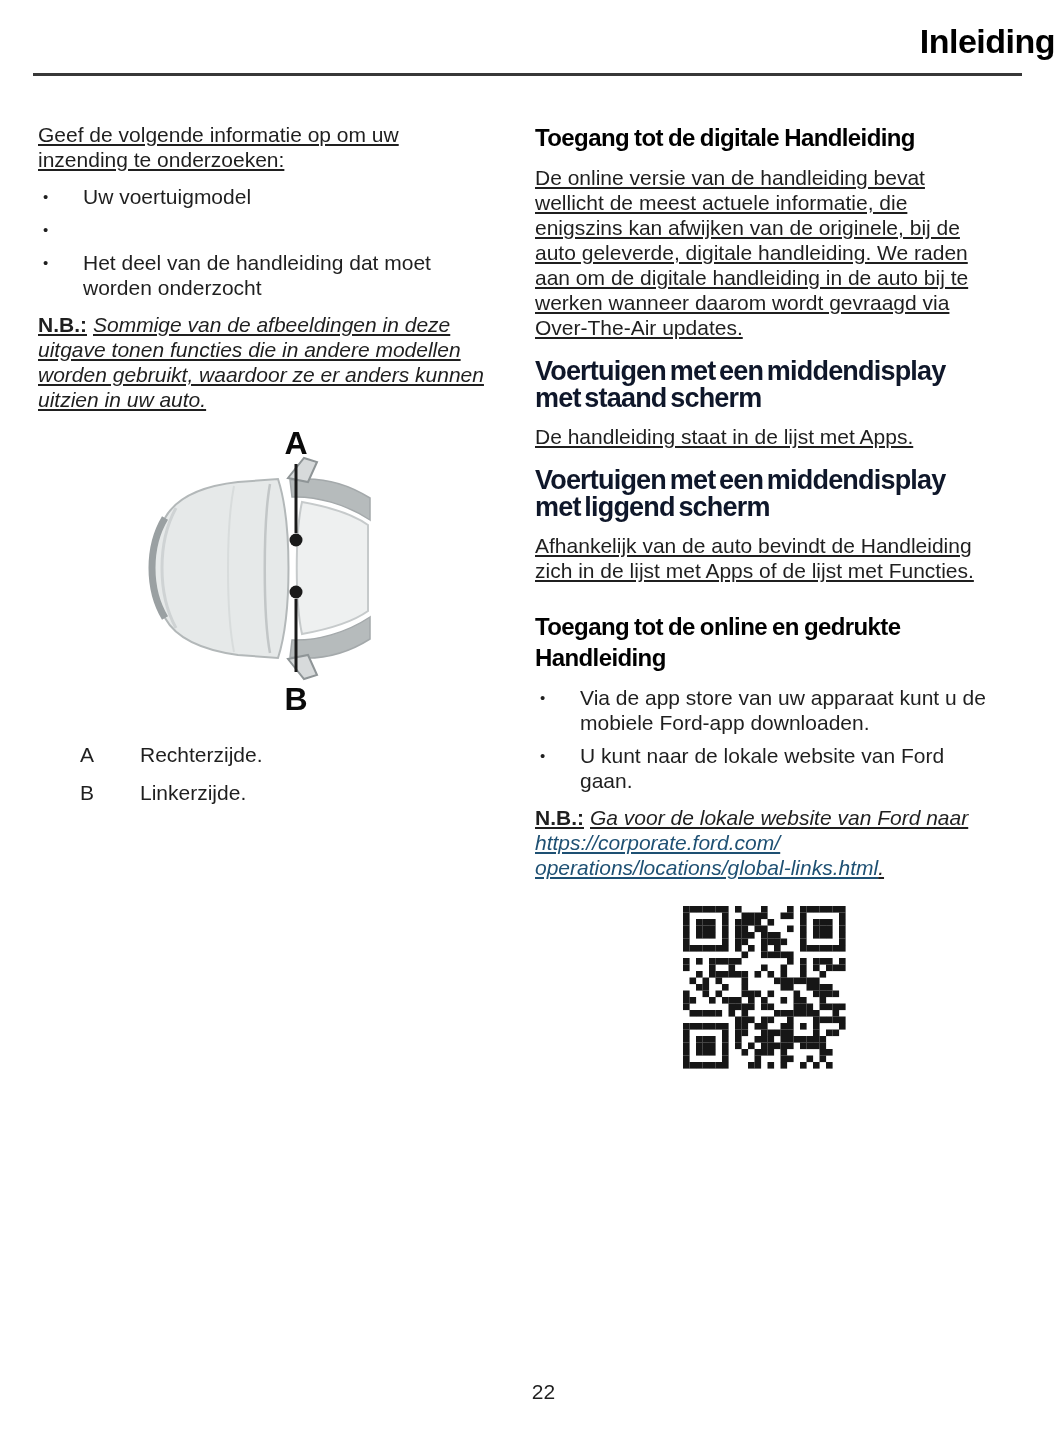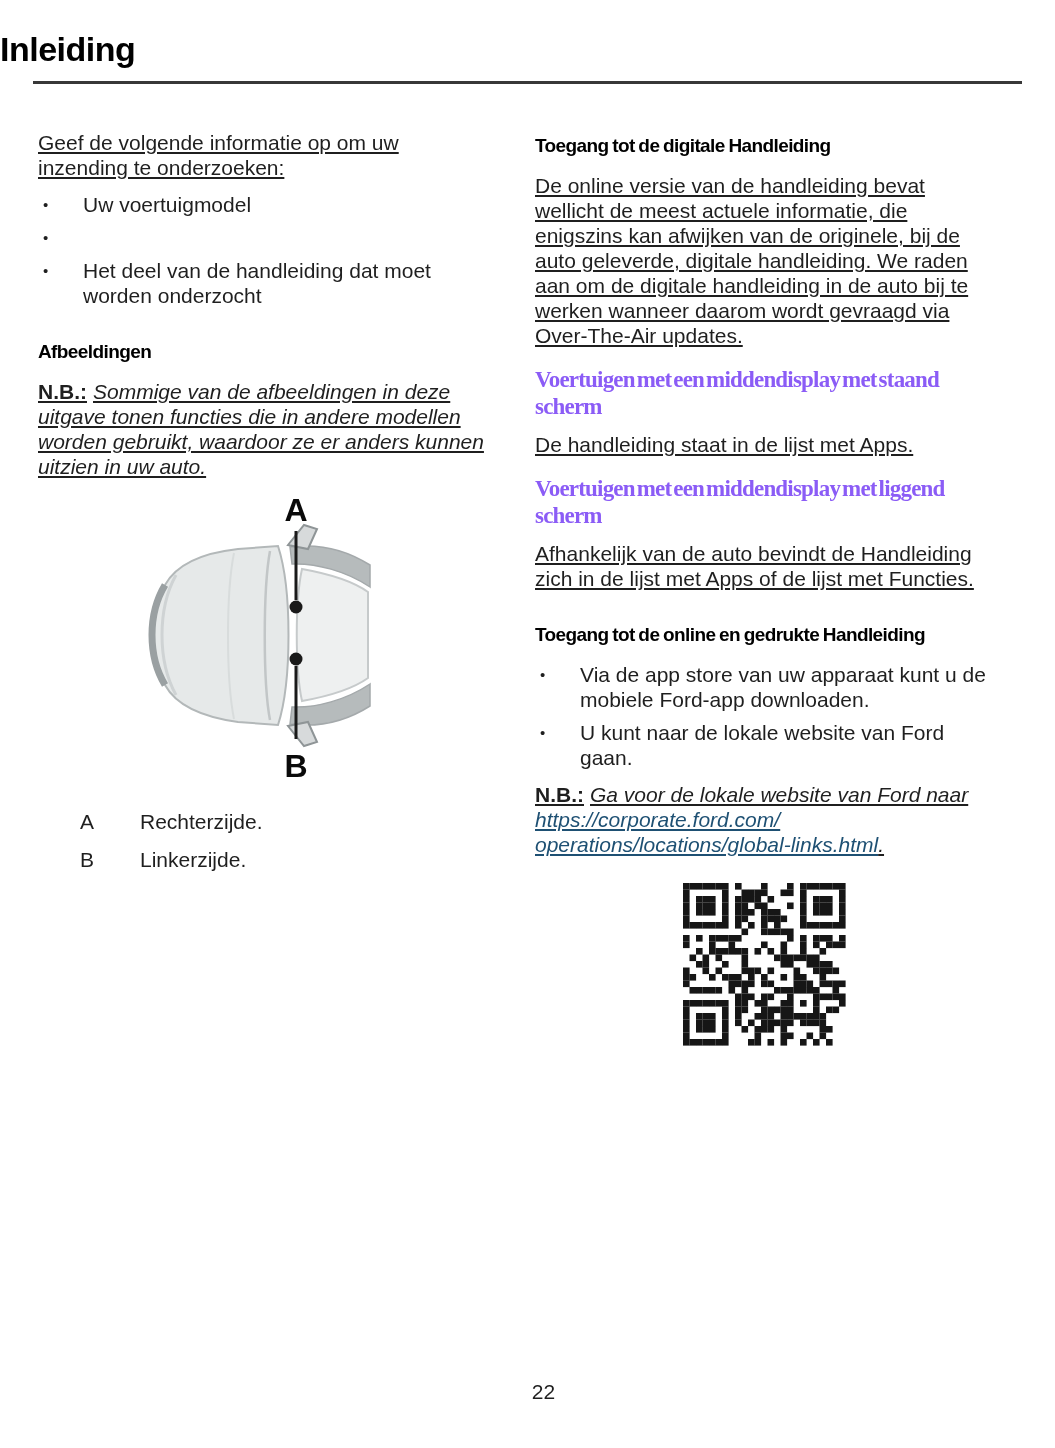--- a/index.html
+++ b/index.html
@@ -1,26 +1,26 @@
 <!DOCTYPE html>
 <html><head>
 <meta charset="utf-8">
 <style>
   html,body{margin:0;padding:0;background:#ffffff;}
   .page{position:relative;width:1055px;height:1448px;background:#ffffff;overflow:hidden;
         font-family:"Liberation Sans",sans-serif;color:#1f1f1f;}
-  .header{padding-top:29px;text-align:left;}
+  .header{padding-top:21px;text-align:right;}
   h1{margin:0;font-size:34px;line-height:40px;font-weight:bold;color:#000;letter-spacing:-0.5px;}
   .rule{margin:12px 33px 0 33px;border:none;border-top:3px solid #383838;height:0;}
   .cols{display:flex;gap:45px;padding:46px 0 0 38px;}
   .col{flex:0 0 452px;width:452px;font-size:21px;line-height:25px;}
-  h2{margin:28px 0 0 0;font-size:19px;line-height:31px;font-weight:bold;color:#000;
+  h2{margin:28px 0 0 0;font-size:24px;line-height:31px;font-weight:bold;color:#000;
      letter-spacing:-0.6px;word-spacing:-1px;}
-  h3{margin:18px 0 0 0;font-size:23px;line-height:27px;font-weight:bold;color:#8b5cf6;
-     letter-spacing:-0.8px;word-spacing:-3px;font-family:Liberation Serif, serif;}
+  h3{margin:18px 0 0 0;font-size:27px;line-height:27px;font-weight:bold;color:#0f172a;
+     letter-spacing:-0.8px;word-spacing:-3px;}
   p{margin:12px 0 0 0;text-decoration:underline;}
   p.first{margin-top:0;}
   ul{list-style:none;margin:12px 0 0 0;padding:0;}
   li{display:flex;margin:0 0 8px 0;}
   li:last-child{margin-bottom:0;}
   .bullet{flex:0 0 40px;padding-left:5px;font-size:15px;line-height:25px;color:#1f1f1f;}
   .nb b{font-style:normal;margin-right:6px;}
   .nb i{font-style:italic;}
   a.doclink{color:#1e5073;text-decoration:underline;font-style:italic;}
   .figure{margin-top:10px;height:300px;}
@@ -53,21 +53,20 @@
         </li>
         <li>
           <span class="bullet">•</span>
         </li>
         <li>
           <span class="bullet">•</span>
           <span>Het deel van de handleiding dat moet worden onderzocht</span>
         </li>
       </ul>
 
-      <h2>Afbeeldingen</h2>
       <p class="nb"><b>N.B.:</b><i>Sommige van de afbeeldingen in deze uitgave tonen functies die in andere modellen worden gebruikt, waardoor ze er anders kunnen uitzien in uw auto.</i></p>
 
 
       <div class="figure">
         <svg width="452" height="300" viewBox="0 0 452 300" xmlns="http://www.w3.org/2000/svg">
 
           <g>
             <path d="M 240 57 C 254 100 254 192 240 236 L 200 233 C 164 228 138 216 127 196
                      C 118 181 114 164 114 146 C 114 128 118 111 127 96 C 138 76 164 64 200 60 Z" fill="#e6e9e9" stroke="#b3b8b9" stroke-width="2"></path>
 

